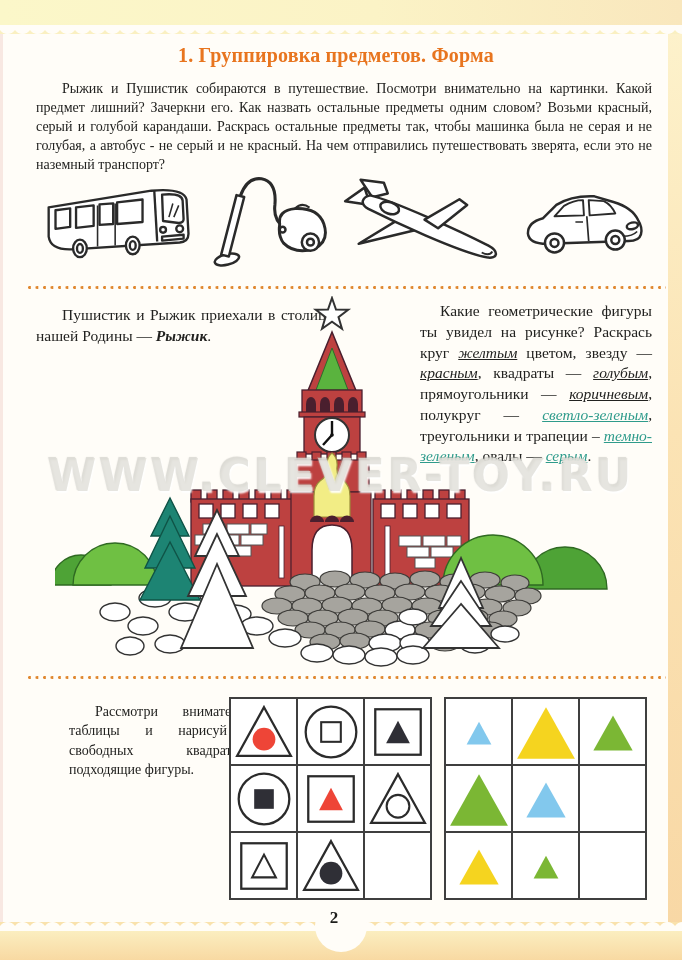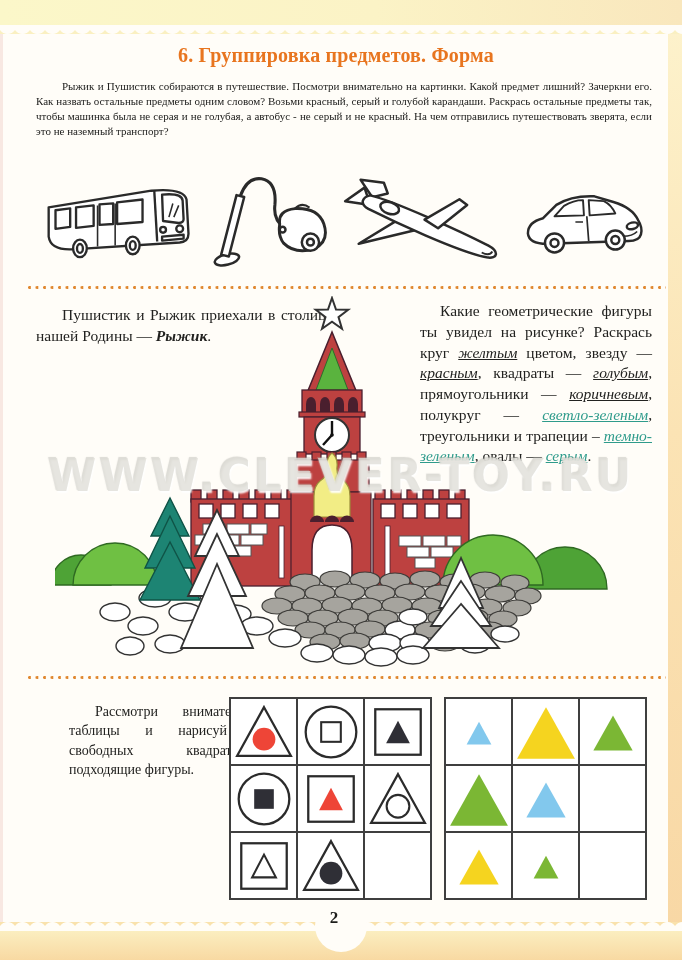--- a/index.html
+++ b/index.html
@@ -20,21 +20,21 @@
     background:linear-gradient(180deg,#fdf3cd 0%,#fbe3b4 45%,#f8d7a4 100%);}
   .band-left{position:absolute;top:0;left:0;width:3px;height:100%;z-index:1;background:#f8e8e2;}
   .page-bump{position:absolute;left:315px;top:900px;width:52px;height:52px;border-radius:50%;
     background:#fffdf8;z-index:3;}
   .page-number{position:absolute;left:0;right:14px;top:908px;text-align:center;z-index:4;
     font-size:17px;font-weight:bold;color:#1d1d1b;}
   
   .title{position:absolute;top:44px;left:30px;right:40px;text-align:center;
     font-size:20px;font-weight:bold;color:#e8751f;letter-spacing:.2px;}
   .intro{position:absolute;top:79px;left:36px;width:616px;text-align:justify;
-    font-size:11px;line-height:1.36;text-indent:26px;}
+    font-size:14px;line-height:1.36;text-indent:26px;}
   .moscow-text{position:absolute;top:304px;left:36px;width:298px;text-align:justify;
     font-size:15.5px;line-height:1.38;text-indent:26px;}
   .shapes-text{position:absolute;top:301px;left:420px;width:232px;text-align:justify;
     font-size:15.5px;line-height:1.34;text-indent:20px;}
   .tables-text{position:absolute;top:702px;left:44px;width:190px;text-align:justify;
     font-size:14px;line-height:1.38;text-indent:26px;margin-left:25px;}
   .divider{position:absolute;left:28px;right:16px;height:3px;
     background-image:radial-gradient(circle 1.4px at 1.5px 1.5px,#e0872e 1.3px,rgba(0,0,0,0) 1.6px);
     background-size:7.5px 3px;background-repeat:repeat-x;}
   #divider-1{top:286px;} #divider-2{top:676px;}
@@ -63,21 +63,21 @@
 
 <div class="band-top"></div>
 <div class="band-top-scallop"></div>
 <div class="band-right"></div>
 <div class="band-left"></div>
 <div class="band-bottom-scallop"></div>
 <div class="band-bottom"></div>
 <div class="page-bump"></div>
 <div class="page-number">2</div>
 
-<div class="title">6. Группировка предметов. Форма</div>
+<div class="title">1. Группировка предметов. Форма</div>
 <div class="intro">Рыжик и Пушистик собираются в путешествие. Посмотри внимательно на картинки. Какой предмет лишний? Зачеркни его. Как назвать остальные предметы одним словом? Возьми красный, серый и голубой карандаши. Раскрась остальные предметы так, чтобы машинка была не серая и не голубая, а автобус - не серый и не красный. На чем отправились путешествовать зверята, если это не наземный транспорт?</div>
 
 <div class="vehicles">
   <svg width="168" height="88" viewBox="0 0 170 90" fill="#fff" stroke="#2a2a2a" stroke-width="2.4" stroke-linejoin="round">
     <path d="M10,30 L115,13 Q148,10 151,22 L153,57 Q153,65 144,66 L34,73 Q12,74 10,60 Z"></path>
     <path d="M118,13 L121,65" fill="none"></path>
     <path d="M126,17 Q146,15 147,23 L148,42 Q148,46 143,46 L127,44 Z"></path>
     <path d="M133,40 L137,26 M138,40 L143,28" fill="none" stroke-width="1.6"></path>
     <path d="M17,33 L32,31 L32,50 L17,52 Z"></path>
     <path d="M38,30 L56,28 L56,49 L38,51 Z"></path>

